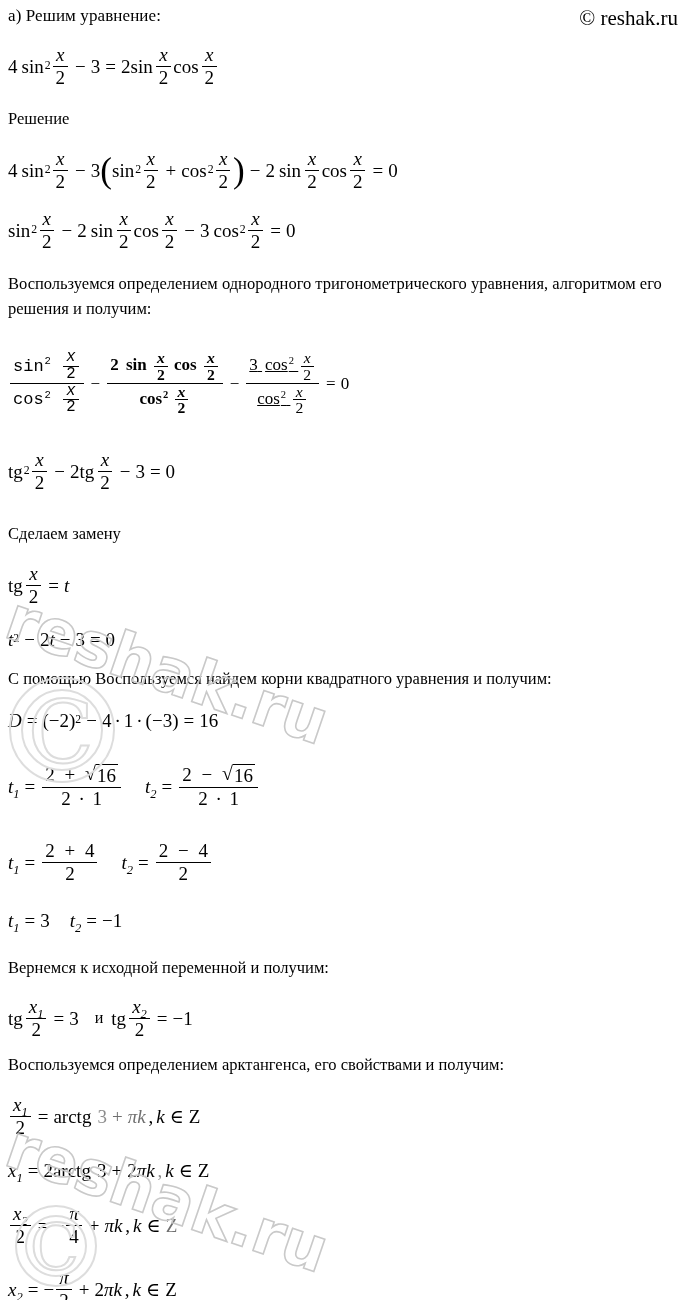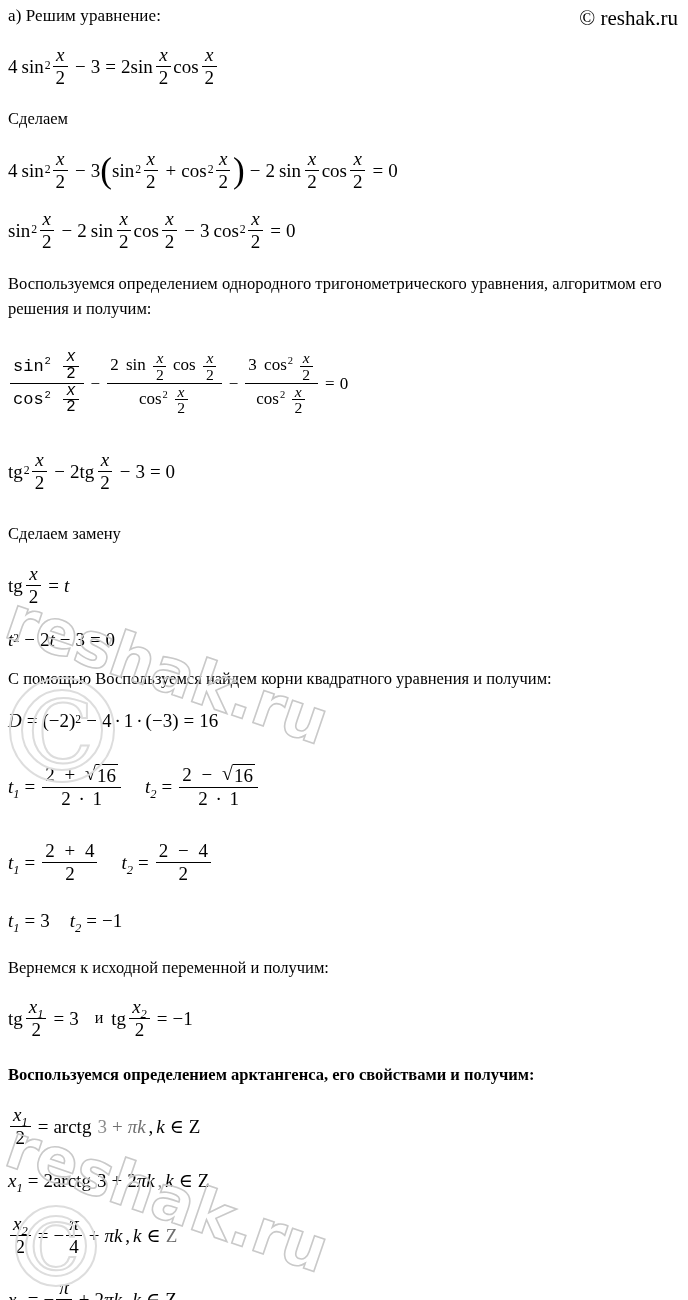--- a/index.html
+++ b/index.html
@@ -195,21 +195,21 @@
       <span class="num mi">x</span>
       <span class="den mn">2</span>
     </span>
     <span class="fname">cos</span>
     <span class="frac tall">
       <span class="num mi">x</span>
       <span class="den mn">2</span>
     </span>
   </div>
 
-  <div class="prose" style="margin-top:18px;">Сделаем</div>
+  <div class="prose" style="margin-top:18px;">Решение</div>
 
   <div class="mathline" style="margin-top:16px; height:46px;">
     <span class="mn">4</span>
     <span class="fname" style="margin-left:4px;">sin</span>
       <sup class="ex">2</sup>
     <span class="frac tall">
       <span class="num mi">x</span>
       <span class="den mn">2</span>
     </span>
     <span class="op mo">−</span>
@@ -289,21 +289,21 @@
       </span>
       <span class="den">
         <span class="fname">cos</span><sup class="ex">2</sup>
         <span class="frac small">
           <span class="num mi">x</span>
           <span class="den mn">2</span>
         </span>
       </span>
     </span>
     <span class="op mo">−</span>
-    <span class="frac" style="line-height:1.15;">
+    <span class="frac" style="line-height:1.15;font-weight:bold;">
       <span class="num">
         <span class="mn">2</span>
         <span class="fname" style="margin-left:3px;">sin</span>
         <span class="frac small">
           <span class="num mi">x</span>
           <span class="den mn">2</span>
         </span>
         <span class="fname">cos</span>
         <span class="frac small">
           <span class="num mi">x</span>
@@ -312,21 +312,21 @@
       </span>
       <span class="den">
         <span class="fname">cos</span><sup class="ex">2</sup>
         <span class="frac small">
           <span class="num mi">x</span>
           <span class="den mn">2</span>
         </span>
       </span>
     </span>
     <span class="op mo">−</span>
-    <span class="frac" style="line-height:1.15;">
+    <span class="frac" style="line-height:1.15;text-decoration:underline;">
       <span class="num">
         <span class="mn">3</span>
         <span class="fname" style="margin-left:3px;">cos</span><sup class="ex">2</sup>
         <span class="frac small">
           <span class="num mi">x</span>
           <span class="den mn">2</span>
         </span>
       </span>
       <span class="den">
         <span class="fname">cos</span><sup class="ex">2</sup>
@@ -488,21 +488,21 @@
     <span style="display:inline-block; width:8px;"></span>
     <span class="fname">tg</span>
     <span class="frac tall">
       <span class="num mi"><span>x</span><sub class="ix">2</sub></span>
       <span class="den mn">2</span>
     </span>
     <span class="op mo">=</span>
     <span class="mn">−1</span>
   </div>
 
-  <div class="prose" style="margin-top:20px;font-weight:bold;">Воспользуемся определением арктангенса, его свойствами и получим:</div>
+  <div class="prose" style="margin-top:10px;">Воспользуемся определением арктангенса, его свойствами и получим:</div>
 
   <div class="mathline" style="margin-top:16px; height:46px;">
     <span class="frac tall">
       <span class="num mi"><span>x</span><sub class="ix">1</sub></span>
       <span class="den mn">2</span>
     </span>
     <span class="op mo">=</span>
     <span class="fname">arctg</span>
     <span style="display:inline-block; width:5px;"></span>
     <span class="mn faint">3</span>

